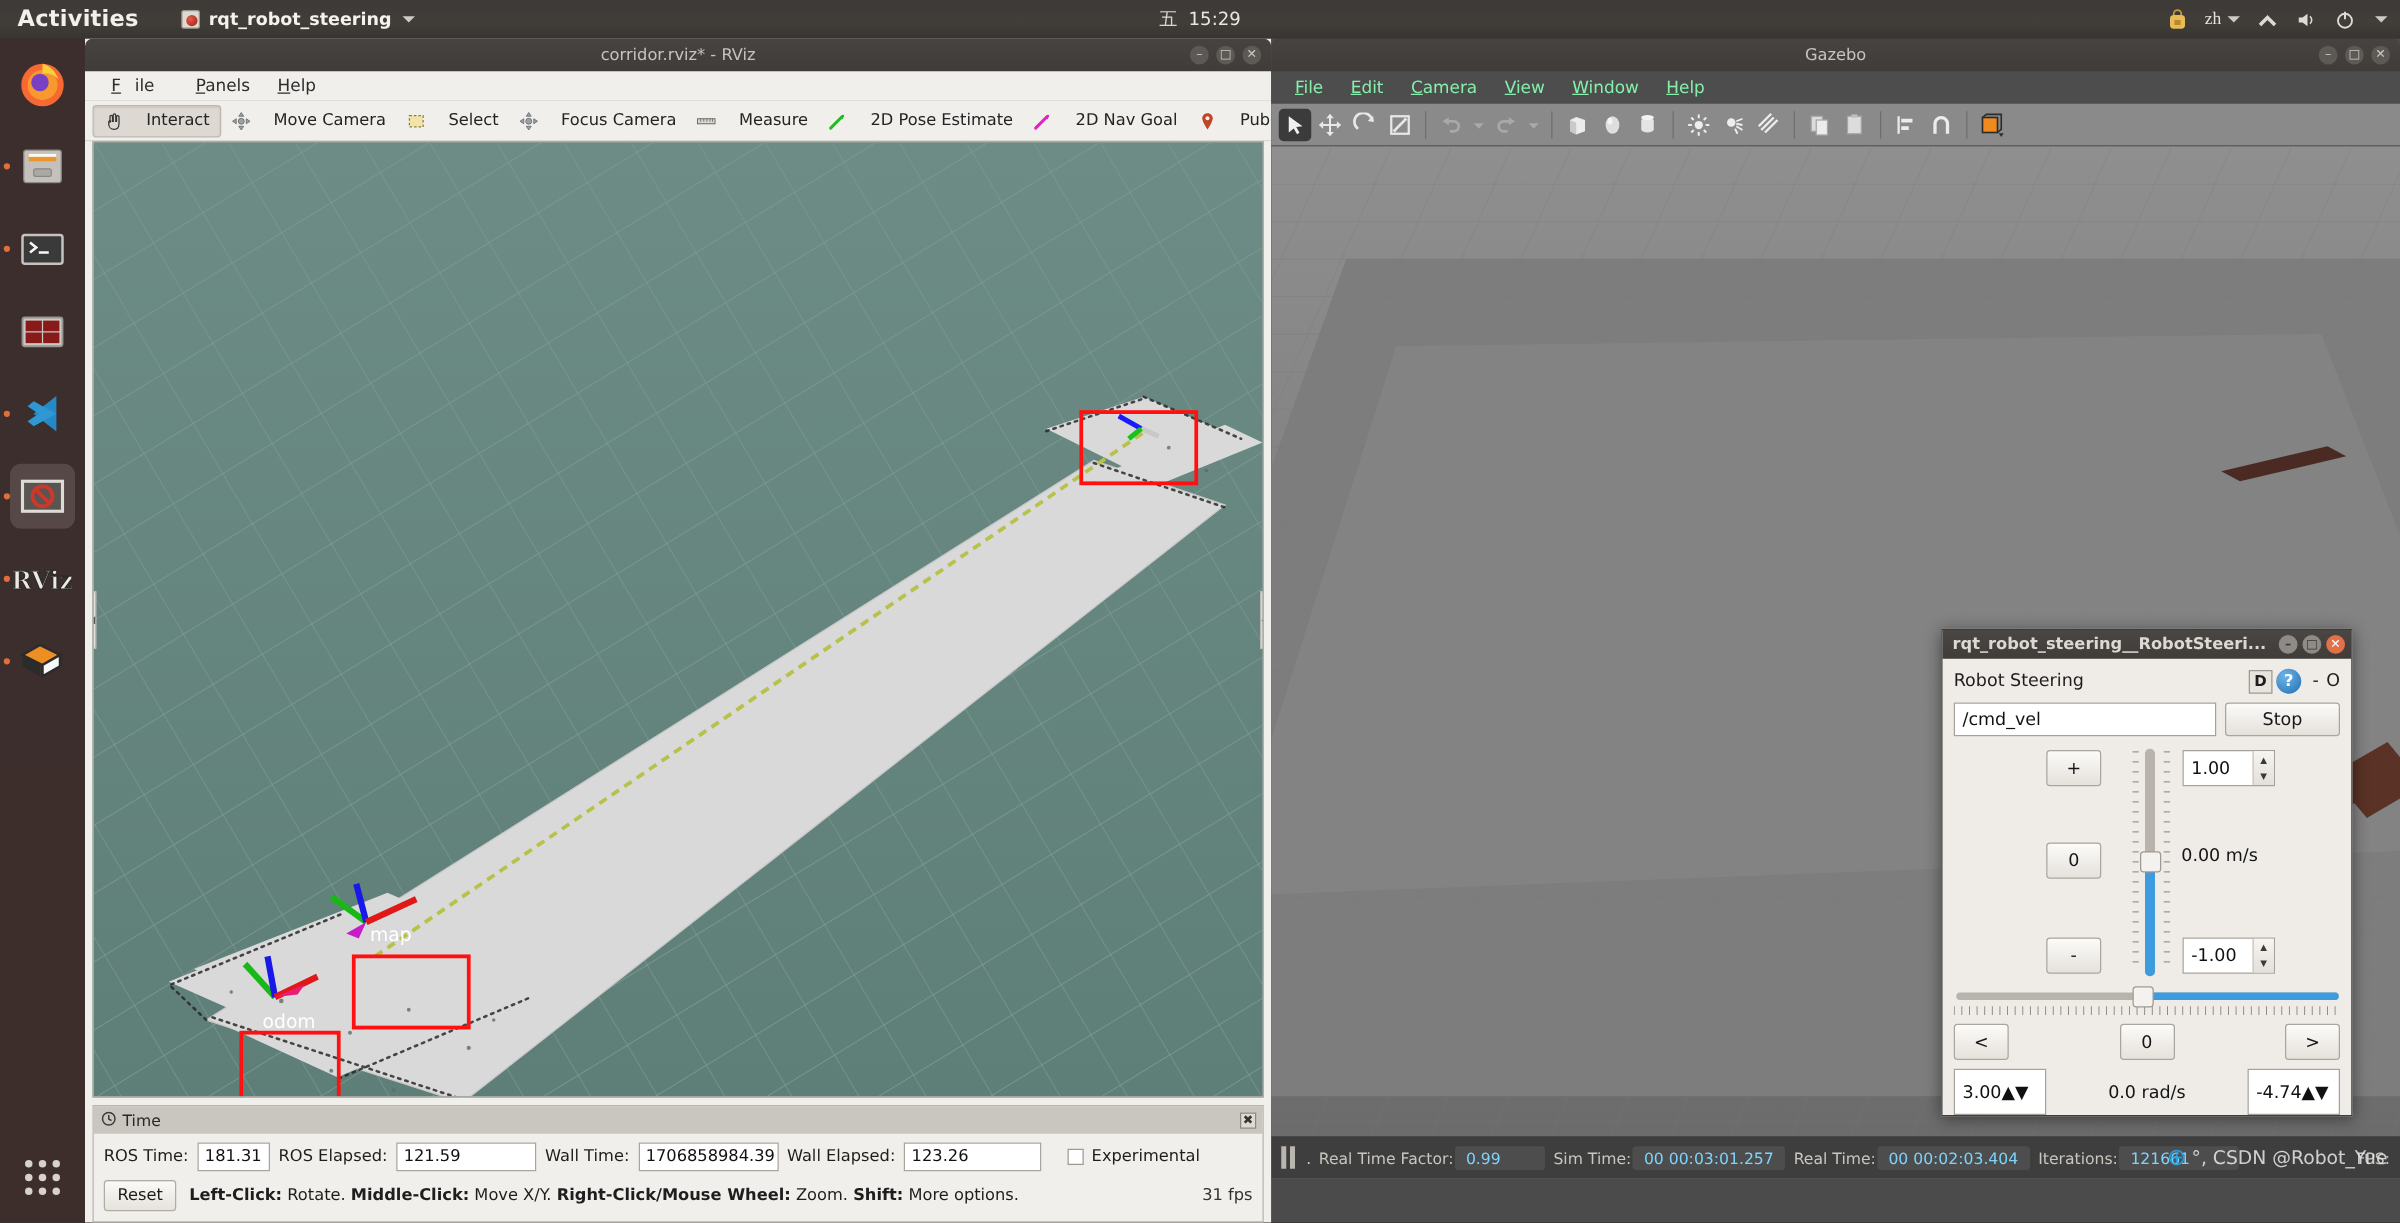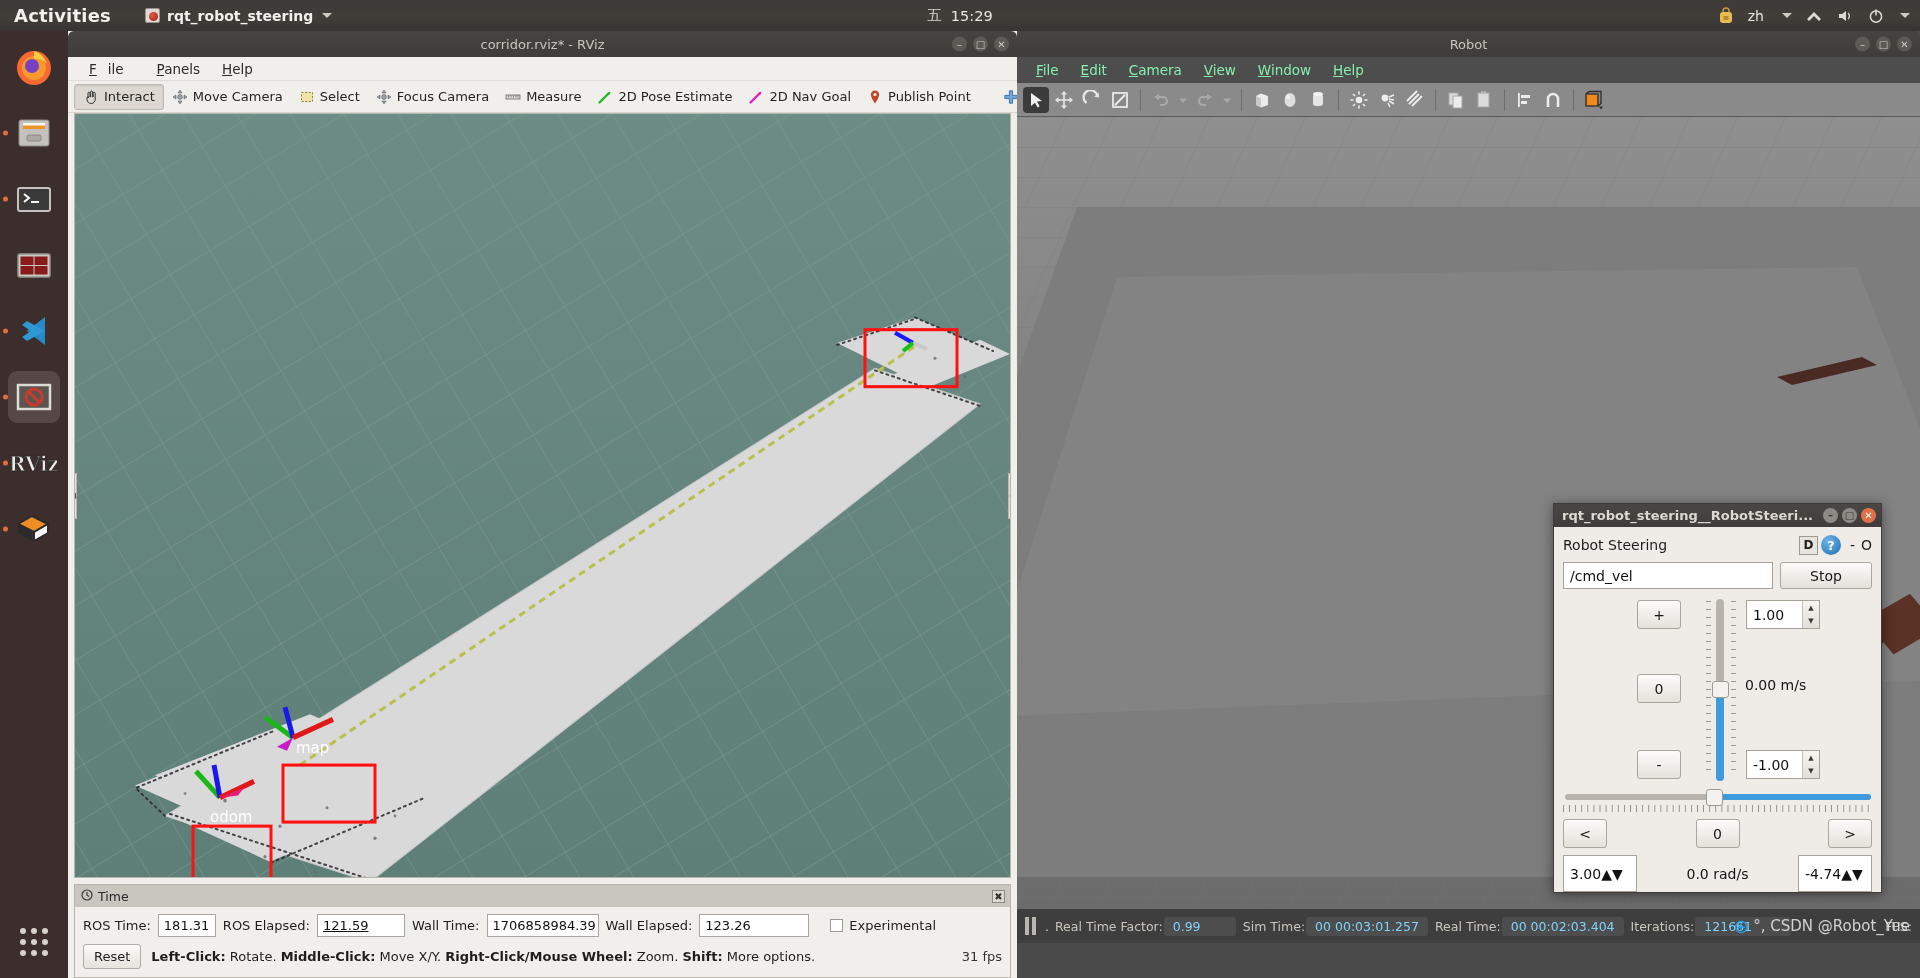--- a/index.html
+++ b/index.html
@@ -29,21 +29,21 @@
   }
   .appicon::after{
     content:""; position:absolute; left:3px; top:3px; width:9px;height:9px;border-radius:50%;
     background:radial-gradient(circle at 35% 35%, #e05b4a, #9e1f12);
   }
   .caret-d { width:0;height:0;border-left:5px solid transparent;border-right:5px solid transparent;border-top:5px solid #cfc9c2; margin-left:2px;}
   .topbar .clock { position:absolute; left:50%; transform:translateX(-50%); display:flex; gap:9px; align-items:center; font-size:14.5px; color:#e9e5e0;}
   .topbar .clock .cn { color:#d9d4ce; }
   .topbar .tray { position:absolute; right:10px; display:flex; align-items:center; gap:13px;}
   .tray-ic { width:18px; height:18px; display:inline-block; color:#ded9d3; fill:#ded9d3; }
-  .tray-lang { font-size:14px; color:#e6e2dd; display:flex; align-items:center; gap:16px;}
+  .tray-lang { font-size:14px; color:#e6e2dd; display:flex; align-items:center; gap:3px;font-family:Liberation Serif, serif;}
 
   
   .dock {
     position:absolute; left:0; top:31px; width:68px; height:947px;
     background:#3d2e2c; opacity:.97;
     display:flex; flex-direction:column; align-items:center; padding-top:10px; gap:14px;
   }
   .dock-item { width:52px; height:52px; border-radius:9px; position:relative; display:flex; align-items:center; justify-content:center;}
   .dock-item.active { background:rgba(255,255,255,.13); }
   .dock-dot { position:absolute; left:-5px; top:50%; transform:translateY(-50%); width:5px;height:5px;border-radius:50%;background:#e8703a;}
@@ -67,21 +67,21 @@
   .rviz-body { background:#f1efeb; height:921px; display:flex; flex-direction:column; }
   .menubar { height:24px; display:flex; align-items:center; gap:0px; padding-left:10px;
              background:#f1efeb; font-size:13.5px; color:#2c2c2c; border-bottom:1px solid #e0ddd8;}
   .menubar span { padding:3px 11px; }
   .menubar u { text-decoration: underline; }
   .toolbar { height:32px; display:flex; align-items:center; gap:0px; padding:0 4px;
              background:#f1efeb; border-bottom:1px solid #d9d5cf; font-size:13px; color:#242424;}
   .grip { width:8px; height:22px; margin-right:2px;
           background-image: radial-gradient(circle, #b5b0a8 1px, transparent 1.1px);
           background-size: 4px 4px; }
-  .tbtn { display:flex; align-items:center; gap:5px; padding:4px 8px; border-radius:3px; white-space:nowrap; }
+  .tbtn { display:flex; align-items:center; gap:18px; padding:4px 8px; border-radius:3px; white-space:nowrap; }
   .tbtn.pressed { background:#ddd9d2; border:1px solid #bdb8b0; box-shadow: inset 0 1px 2px rgba(0,0,0,.10); }
   .tb-sep { width:1px; height:20px; background:#cdc8c1; margin:0 7px;}
   .tb-ic { width:16px;height:16px; display:inline-block; flex:0 0 auto;}
   .chev { padding:0 7px; font-weight:700; color:#3a3a3a; font-size:13px;}
 
   .view3d { position:relative; flex:1 1 auto; margin:0 6px; border:1px solid #b9b4ad; background:#64837c; overflow:hidden;}
   .vcollapse { position:absolute; left:-6px; top:50%; transform:translateY(-50%); width:8px;height:46px;
     background:#e3dfd9; border:1px solid #bcb7b0; display:flex;align-items:center;justify-content:center; font-size:8px; color:#555;}
   .vcollapse.right { left:auto; right:-6px; }
 
@@ -517,21 +517,21 @@
                 <path d="M6 3v3.2l2.2 1.3" stroke="#3b3b3b" stroke-width="1.2" fill="none"></path>
               </svg>
           </span>
           <span>Time</span>
           <span class="x">✖</span>
         </div>
         <div class="tp-row">
           <span>ROS Time:</span>
           <span class="tfield" style="width:58px;">181.31</span>
           <span>ROS Elapsed:</span>
-          <span class="tfield" style="width:88px;text-decoration:underline;">121.59</span>
+          <span class="tfield" style="width:112px;">121.59</span>
           <span>Wall Time:</span>
           <span class="tfield" style="width:112px;">1706858984.39</span>
           <span>Wall Elapsed:</span>
           <span class="tfield" style="width:110px;">123.26</span>
           <span style="display:flex;align-items:center;gap:6px;margin-left:14px;">
             <span class="ckbox"></span>
             <span>Experimental</span>
           </span>
         </div>
         <div class="tp-row2">
@@ -540,21 +540,21 @@
             <b>Left-Click:</b><span> Rotate. </span><b>Middle-Click:</b><span> Move X/Y. </span><b>Right-Click/Mouse Wheel:</b><span> Zoom. </span><b>Shift:</b><span> More options.</span>
           </span>
           <span class="fps">31 fps</span>
         </div>
       </div>
     </div>
   </div>
 
   <div class="win" id="gz">
     <div class="win-title gz-title">
-      <span>Robot</span>
+      <span>Gazebo</span>
       <span class="win-btns">
         <span class="wb">–</span>
         <span class="wb">□</span>
         <span class="wb">✕</span>
       </span>
     </div>
 
     <div class="gz-menu">
       <span><u>F</u>ile</span>
       <span><u>E</u>dit</span>

